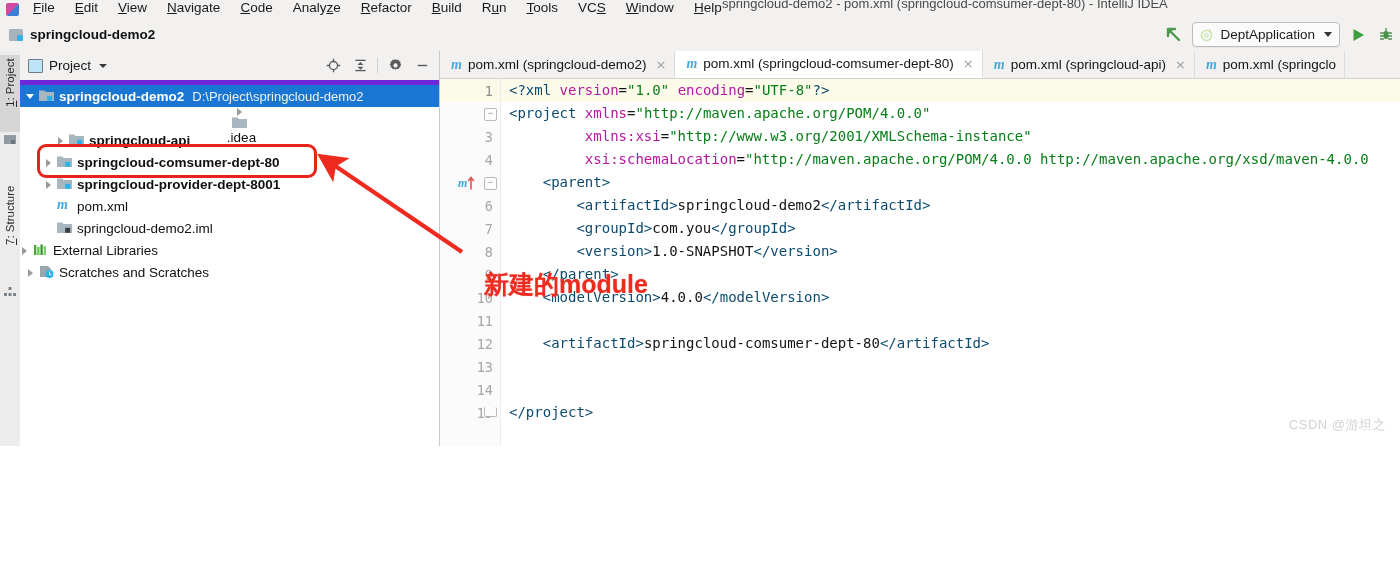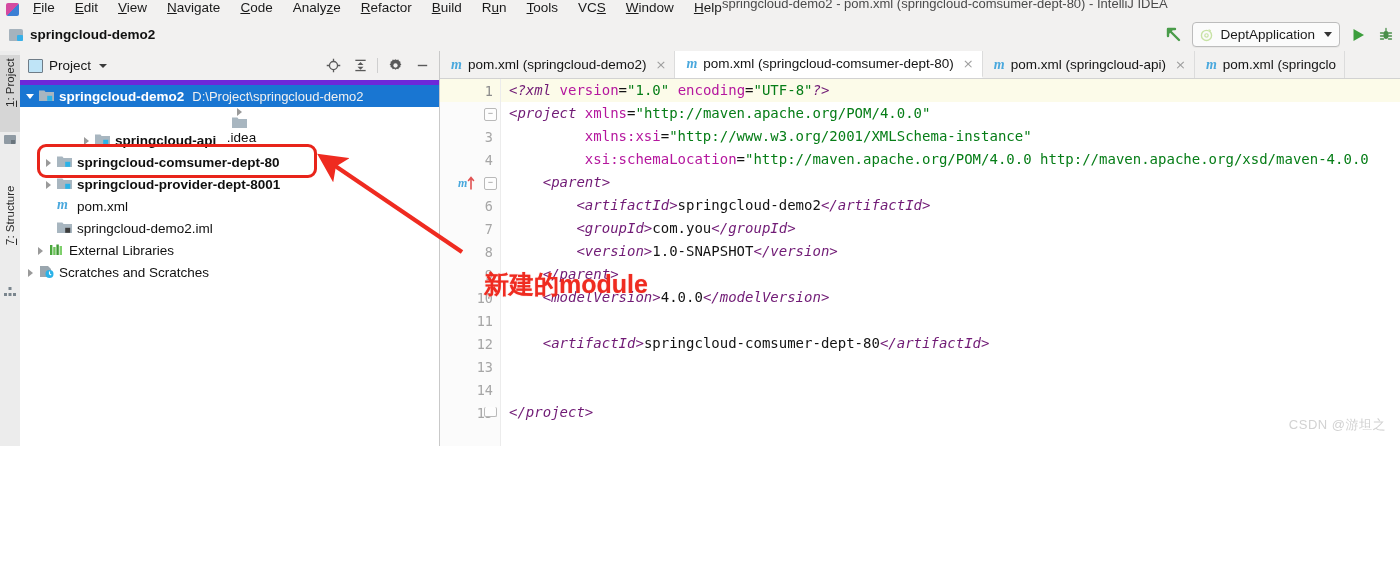--- a/index.html
+++ b/index.html
@@ -176,21 +176,21 @@
   .gline.cur{background:#fcfbe9;color:#8c8c8c;}
   .code{
     flex:1;position:relative;overflow:hidden;
     font-family:"DejaVu Sans Mono","Liberation Mono",monospace;
     font-size:14px;
   }
   .cline{
     height:23px;line-height:23px;white-space:pre;padding-left:8px;
   }
   .cline.cur{background:#fcfbe9;}
-  .tag{color:#701a75;font-style:italic;}
+  .tag{color:#0c4a6e;}
   .attr{color:#b5179e;}
   .str{color:#067d17;}
   .txt{color:#131313;}
   .foldmark{
     position:absolute;width:11px;height:11px;border:1px solid #b9b9b9;
     background:#fdfdfd;border-radius:2px;
     font-size:9px;line-height:9px;text-align:center;color:#8a8a8a;
   }
 
   
@@ -340,21 +340,21 @@
           <span class="label b">springcloud-demo2</span>
           <span class="sub">D:\Project\springcloud-demo2</span>
         </div>
         <div class="row" style="padding-left: 24px; flex-direction: column;">
           <span class="arrow right"></span>
           <span class="ricon"><svg width="15" height="13" viewBox="0 0 15 13">
               <path d="M0 1.6 h5.4 l1.2 1.4 H15 v9 H0 z" fill="#a8b6c0"></path>
             </svg></span>
           <span class="label">.idea</span>
         </div>
-        <div class="row" style="padding-left: 16px; margin-left: 46px;">
+        <div class="row" style="padding-left: 36px;">
           <span class="arrow right"></span>
           <span class="ricon"><svg width="15" height="13" viewBox="0 0 15 13">
               <path d="M0 1.6 h5.4 l1.2 1.4 H15 v9 H0 z" fill="#a8b6c0"></path>
               <rect x="8.2" y="6.8" width="5" height="5" fill="#2ab2e8"></rect>
             </svg></span>
           <span class="label b">springcloud-api</span>
         </div>
         <div class="row" style="padding-left: 24px;">
           <span class="arrow right"></span>
           <span class="ricon"><svg width="15" height="13" viewBox="0 0 15 13">
@@ -379,21 +379,21 @@
           <span class="label">pom.xml</span>
         </div>
         <div class="row" style="padding-left: 24px;">
           <span class="arrow none"></span>
           <span class="ricon"><svg width="15" height="13" viewBox="0 0 15 13">
               <path d="M0 1.6 h5.4 l1.2 1.4 H15 v9 H0 z" fill="#a8b6c0"></path>
               <rect x="8.2" y="6.8" width="5" height="5" fill="#3d3d3d"></rect>
             </svg></span>
           <span class="label">springcloud-demo2.iml</span>
         </div>
-        <div class="row" style="padding-left: 16px;">
+        <div class="row" style="padding-left: 0;">
           <span class="arrow right"></span>
           <span class="ricon"><svg width="15" height="13" viewBox="0 0 15 13">
               <rect x="1" y="2" width="2.4" height="10" fill="#4aa83c"></rect>
               <rect x="4.2" y="4" width="2.4" height="8" fill="#6ec45c"></rect>
               <rect x="7.4" y="1.5" width="2.4" height="10.5" fill="#3f9a33"></rect>
               <rect x="10.6" y="3" width="2.4" height="9" fill="#7fd06c"></rect>
             </svg></span>
           <span class="label">External Libraries</span>
         </div>
         <div class="row" style="padding-left: 6px;">

